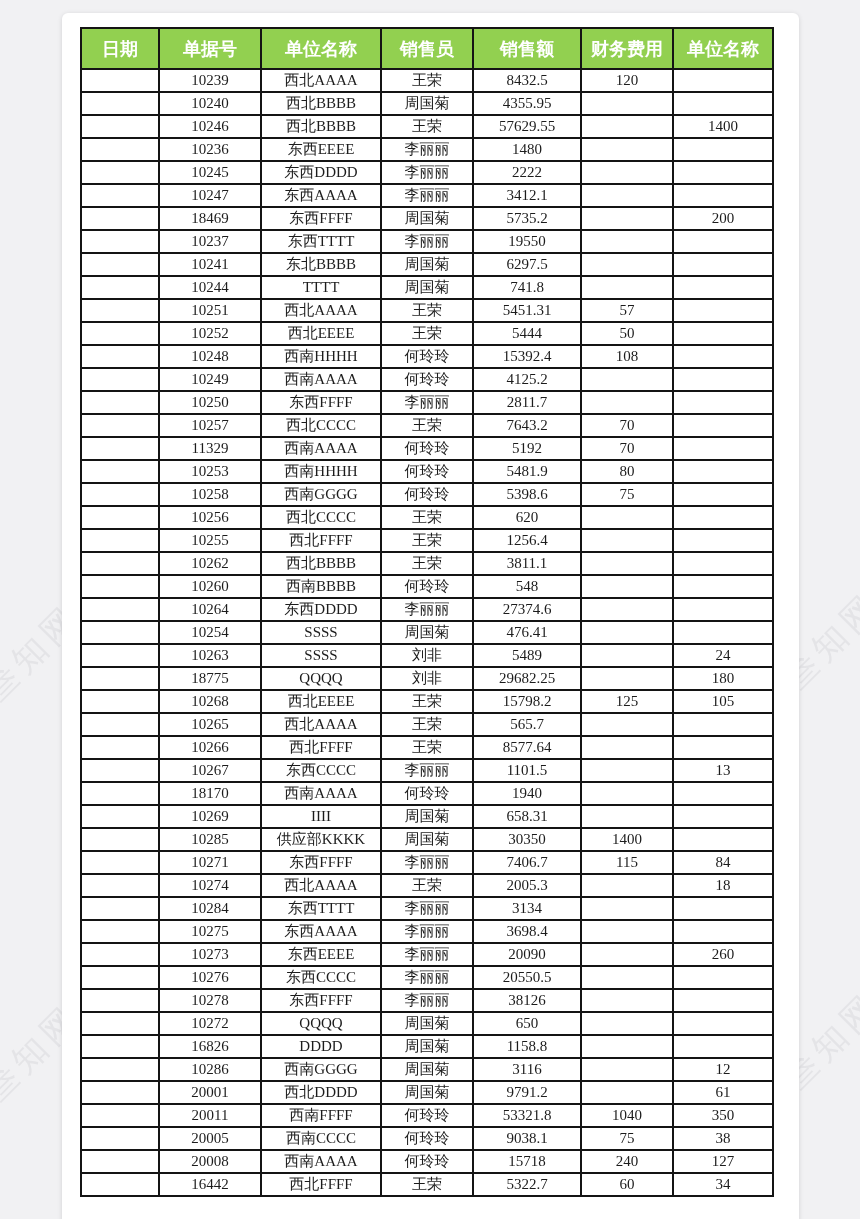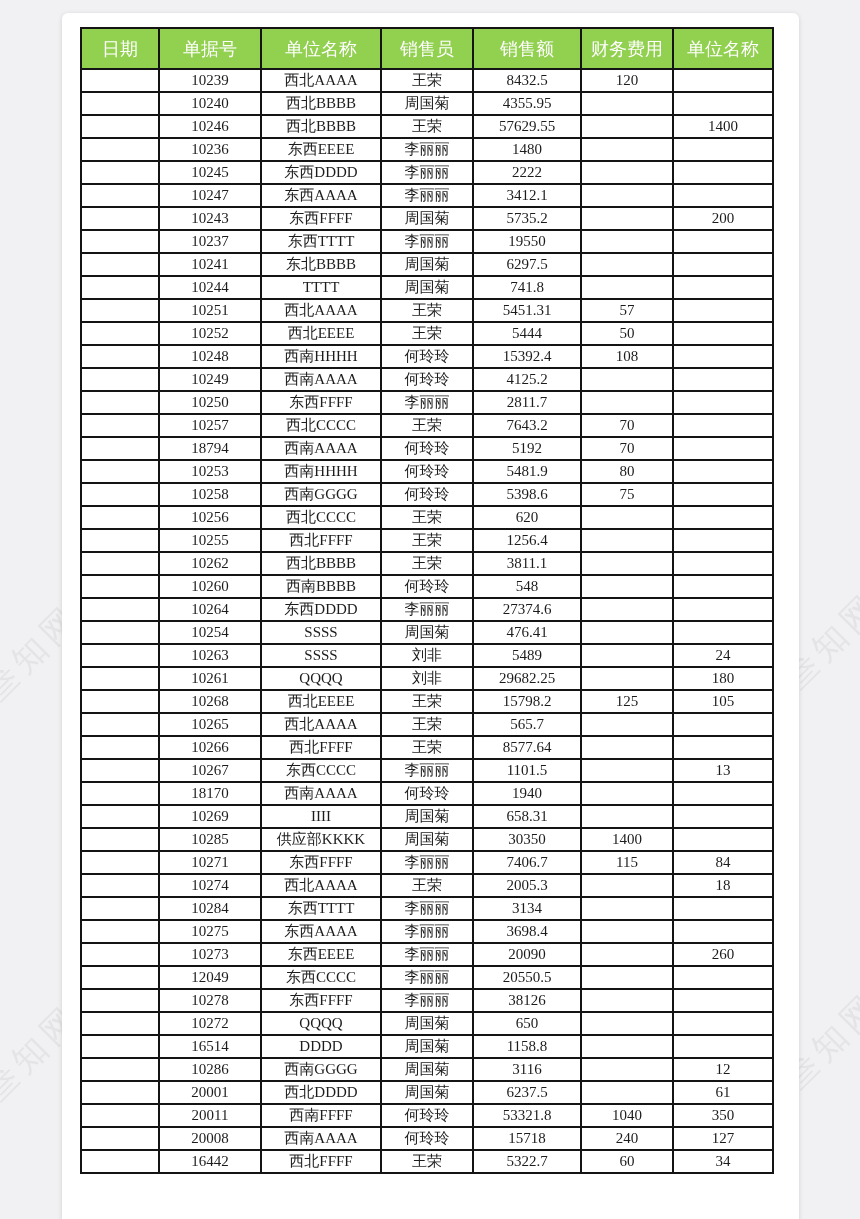--- a/index.html
+++ b/index.html
@@ -34,21 +34,21 @@
   table.sheet col.c3 { width: 120px; }
   table.sheet col.c4 { width: 92px; }
   table.sheet col.c5 { width: 108px; }
   table.sheet col.c6 { width: 92px; }
   table.sheet col.c7 { width: 100px; }
   table.sheet th {
     height: 41px;
     background: #92D050;
     color: #ffffff;
     font-family: "Liberation Sans", "DejaVu Sans", sans-serif;
-    font-weight: normal;
+    font-weight: bold;
     font-size: 18px;
     text-align: center;
     vertical-align: middle;
     border: 2px solid #141414;
   }
   table.sheet td {
     height: 21px;
     line-height: 21px;
     font-size: 15px;
     color: #1c1c1c;
@@ -157,21 +157,21 @@
             <td></td>
             <td>10247</td>
             <td>东西AAAA</td>
             <td>李丽丽</td>
             <td>3412.1</td>
             <td></td>
             <td></td>
           </tr>
           <tr>
             <td></td>
-            <td>10243</td>
+            <td>18469</td>
             <td>东西FFFF</td>
             <td>周国菊</td>
             <td>5735.2</td>
             <td></td>
             <td>200</td>
           </tr>
           <tr>
             <td></td>
             <td>10237</td>
             <td>东西TTTT</td>
@@ -247,21 +247,21 @@
             <td></td>
             <td>10257</td>
             <td>西北CCCC</td>
             <td>王荣</td>
             <td>7643.2</td>
             <td>70</td>
             <td></td>
           </tr>
           <tr>
             <td></td>
-            <td>18794</td>
+            <td>11329</td>
             <td>西南AAAA</td>
             <td>何玲玲</td>
             <td>5192</td>
             <td>70</td>
             <td></td>
           </tr>
           <tr>
             <td></td>
             <td>10253</td>
             <td>西南HHHH</td>
@@ -337,21 +337,21 @@
             <td></td>
             <td>10263</td>
             <td>SSSS</td>
             <td>刘非</td>
             <td>5489</td>
             <td></td>
             <td>24</td>
           </tr>
           <tr>
             <td></td>
-            <td>10261</td>
+            <td>18775</td>
             <td>QQQQ</td>
             <td>刘非</td>
             <td>29682.25</td>
             <td></td>
             <td>180</td>
           </tr>
           <tr>
             <td></td>
             <td>10268</td>
             <td>西北EEEE</td>
@@ -454,21 +454,21 @@
             <td></td>
             <td>10273</td>
             <td>东西EEEE</td>
             <td>李丽丽</td>
             <td>20090</td>
             <td></td>
             <td>260</td>
           </tr>
           <tr>
             <td></td>
-            <td>12049</td>
+            <td>10276</td>
             <td>东西CCCC</td>
             <td>李丽丽</td>
             <td>20550.5</td>
             <td></td>
             <td></td>
           </tr>
           <tr>
             <td></td>
             <td>10278</td>
             <td>东西FFFF</td>
@@ -481,53 +481,62 @@
             <td></td>
             <td>10272</td>
             <td>QQQQ</td>
             <td>周国菊</td>
             <td>650</td>
             <td></td>
             <td></td>
           </tr>
           <tr>
             <td></td>
-            <td>16514</td>
+            <td>16826</td>
             <td>DDDD</td>
             <td>周国菊</td>
             <td>1158.8</td>
             <td></td>
             <td></td>
           </tr>
           <tr>
             <td></td>
             <td>10286</td>
             <td>西南GGGG</td>
             <td>周国菊</td>
             <td>3116</td>
             <td></td>
             <td>12</td>
           </tr>
           <tr>
             <td></td>
             <td>20001</td>
             <td>西北DDDD</td>
             <td>周国菊</td>
-            <td>6237.5</td>
+            <td>9791.2</td>
             <td></td>
             <td>61</td>
           </tr>
           <tr>
             <td></td>
             <td>20011</td>
             <td>西南FFFF</td>
             <td>何玲玲</td>
             <td>53321.8</td>
             <td>1040</td>
             <td>350</td>
+          </tr>
+          <tr>
+            <td></td>
+            <td>20005</td>
+            <td>西南CCCC</td>
+            <td>何玲玲</td>
+            <td>9038.1</td>
+            <td>75</td>
+            <td>38</td>
           </tr>
           <tr>
             <td></td>
             <td>20008</td>
             <td>西南AAAA</td>
             <td>何玲玲</td>
             <td>15718</td>
             <td>240</td>
             <td>127</td>
           </tr>

